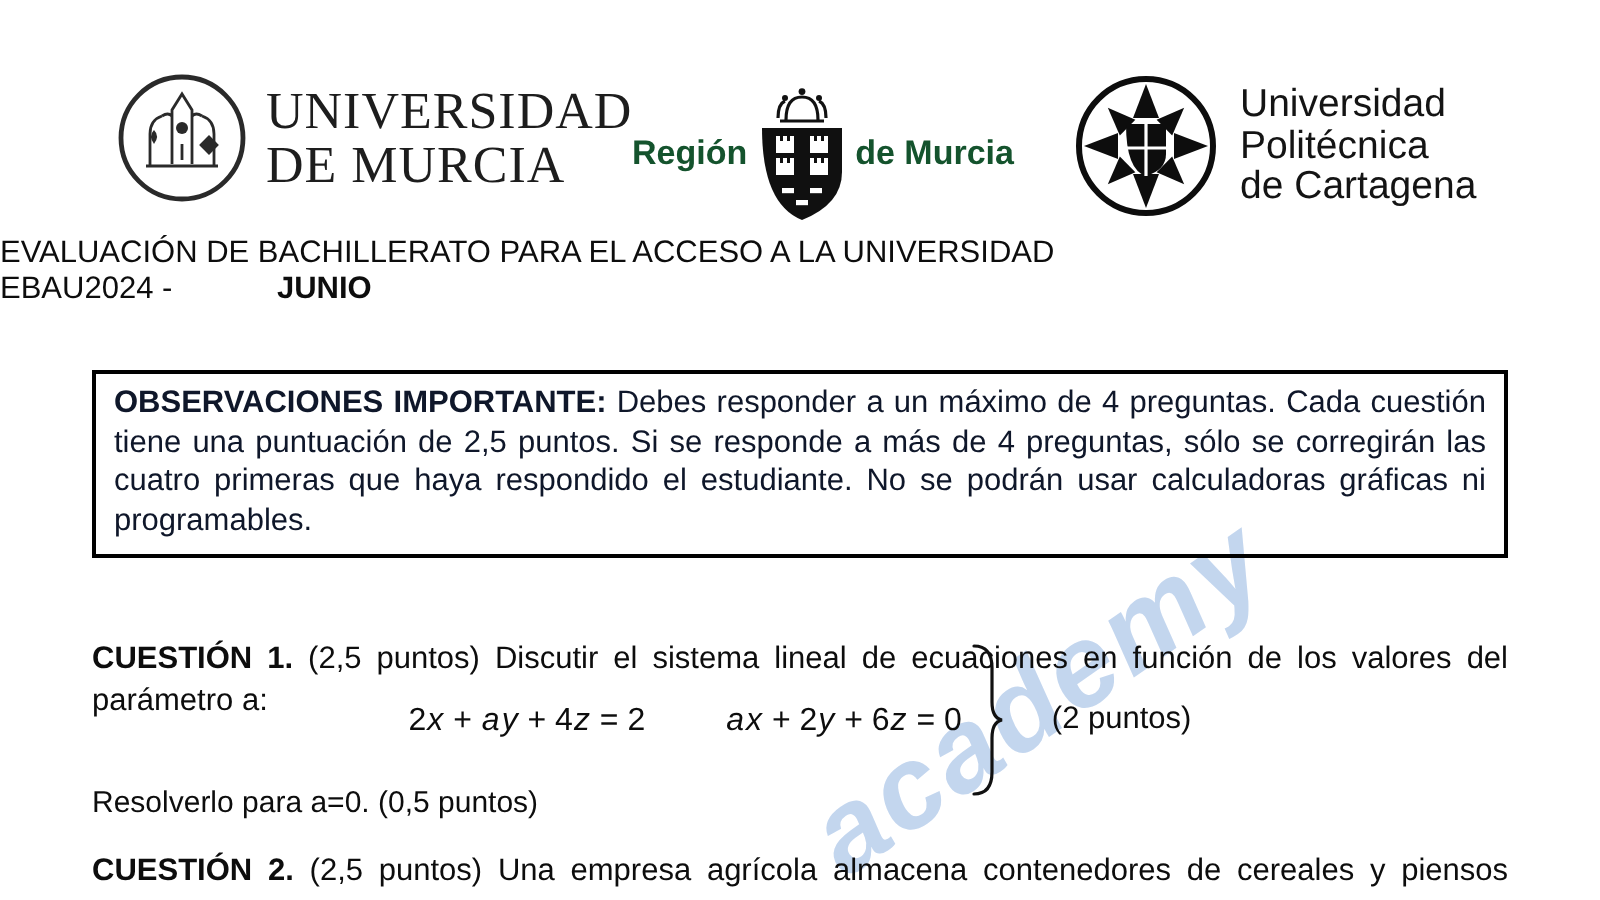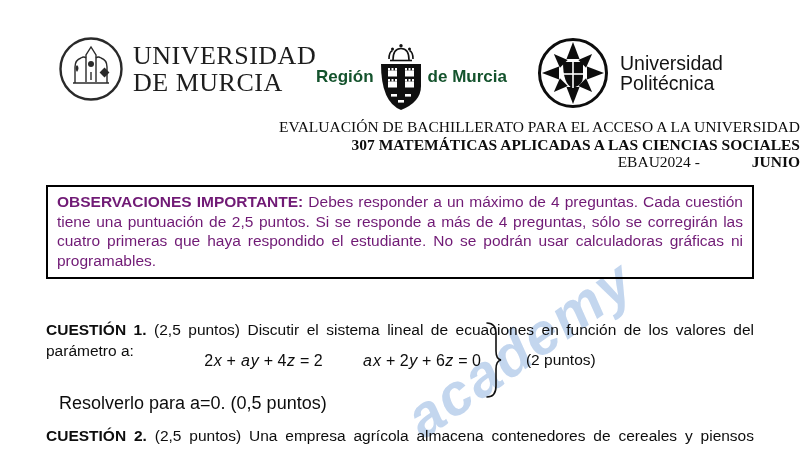--- a/index.html
+++ b/index.html
@@ -18,40 +18,40 @@
   }
   .layer { position:absolute; inset:0; z-index:1; }
   
   .um-logo { position:absolute; left:58px; top:36px; display:flex; align-items:center; gap:9px; }
   .um-text { font-family:"Liberation Serif", serif; font-size:26px; line-height:27px; letter-spacing:.5px; color:#1d1d1d; }
   .region-logo { position:absolute; left:316px; top:42px; display:flex; align-items:center; gap:6px; }
   .region-logo .rg-txt { font-size:17px; font-weight:700; color:#14532d; }
   .upct-logo { position:absolute; left:536px; top:36px; display:flex; align-items:center; gap:10px; }
   .upct-text { font-size:19.5px; line-height:20.5px; color:#141414; }
   
-  .titles { position:absolute; top:118px; left:0; right:0; text-align:right; font-size:15.5px; line-height:17.5px; color:#0d0d0d;font-family:Liberation Serif, serif; }
+  .titles { position:absolute; top:118px; left:0; right:0; text-align:left; font-size:15.5px; line-height:17.5px; color:#0d0d0d; }
   .t2 { font-weight:700; }
   .t3 b { font-weight:700;margin-left:48px; }
   
   .obs {
     position:absolute; left:46px; right:46px; top:185px;
     border:2px solid #000; padding:5px 9px 7px 9px;
-    font-size:15.5px; line-height:19.5px; text-align:justify; color:#701a75;
+    font-size:15.5px; line-height:19.5px; text-align:justify; color:#0f172a;
   }
   .obs b { font-weight:700; }
   
   .q1 { position:absolute; left:46px; right:46px; top:283px; font-size:15.5px; line-height:21px; text-align:justify; color:#0d0d0d;margin-top:36px; }
   .q1 b, .q2 b { font-weight:700; }
   
   .eqwrap { position:absolute; left:0; right:0; top:321px; display:flex; justify-content:center; align-items:center; }
   .eqs { display:flex; flex-direction:row; align-items:center; font-size:16px; line-height:23px; color:#0d0d0d;gap:40px; }
   .eqs i { font-style:italic; padding:0 .5px; }
   .brace { margin-left:3px; }
   .pts { font-size:15.5px; margin-left:24px; color:#0d0d0d; }
-  .solve { position:absolute; left:46px; top:393px; font-size:18px; color:#0d0d0d;margin-left:13px; }
+  .solve { position:absolute; left:46px; top:393px; font-size:15px; color:#0d0d0d; }
   .q2 {
     position:absolute; left:46px; right:46px; top:426px; font-size:15.5px; line-height:20px;
     text-align:justify; text-align-last:justify; color:#0d0d0d;
   }
   svg { display:block; }
 </style>
 </head>
 <body>
 
 <div class="page">
@@ -147,26 +147,26 @@
           <path d="M27,26 H47 V41 Q47,49 37,52 Q27,49 27,26 Z"></path>
         </g>
         <g stroke="#fff" stroke-width="1.6">
           <line x1="37" y1="26" x2="37" y2="52"></line>
           <line x1="27" y1="38" x2="47" y2="38"></line>
         </g>
       </svg>
       <div class="upct-text">
         <div>Universidad</div>
         <div>Politécnica</div>
+        <div>de Cartagena</div>
       </div>
     </div>
 
     <div class="titles">
       <div class="t1">EVALUACIÓN DE BACHILLERATO PARA EL ACCESO A LA UNIVERSIDAD</div>
-      <div class="t2">307 MATEMÁTICAS APLICADAS A LAS CIENCIAS SOCIALES</div>
       <div class="t3"><span>EBAU2024 - </span><b>JUNIO</b></div>
     </div>
 
     <div class="obs">
       <b>OBSERVACIONES IMPORTANTE:</b><span> Debes responder a un máximo de 4 preguntas. Cada cuestión tiene una puntuación de 2,5 puntos. Si se responde a más de 4 preguntas, sólo se corregirán las cuatro primeras que haya respondido el estudiante. No se podrán usar calculadoras gráficas ni programables.</span>
     </div>
 
     <div class="q1">
       <b>CUESTIÓN 1.</b><span> (2,5 puntos) Discutir el sistema lineal de ecuaciones en función de los valores del parámetro a:</span>
     </div>

